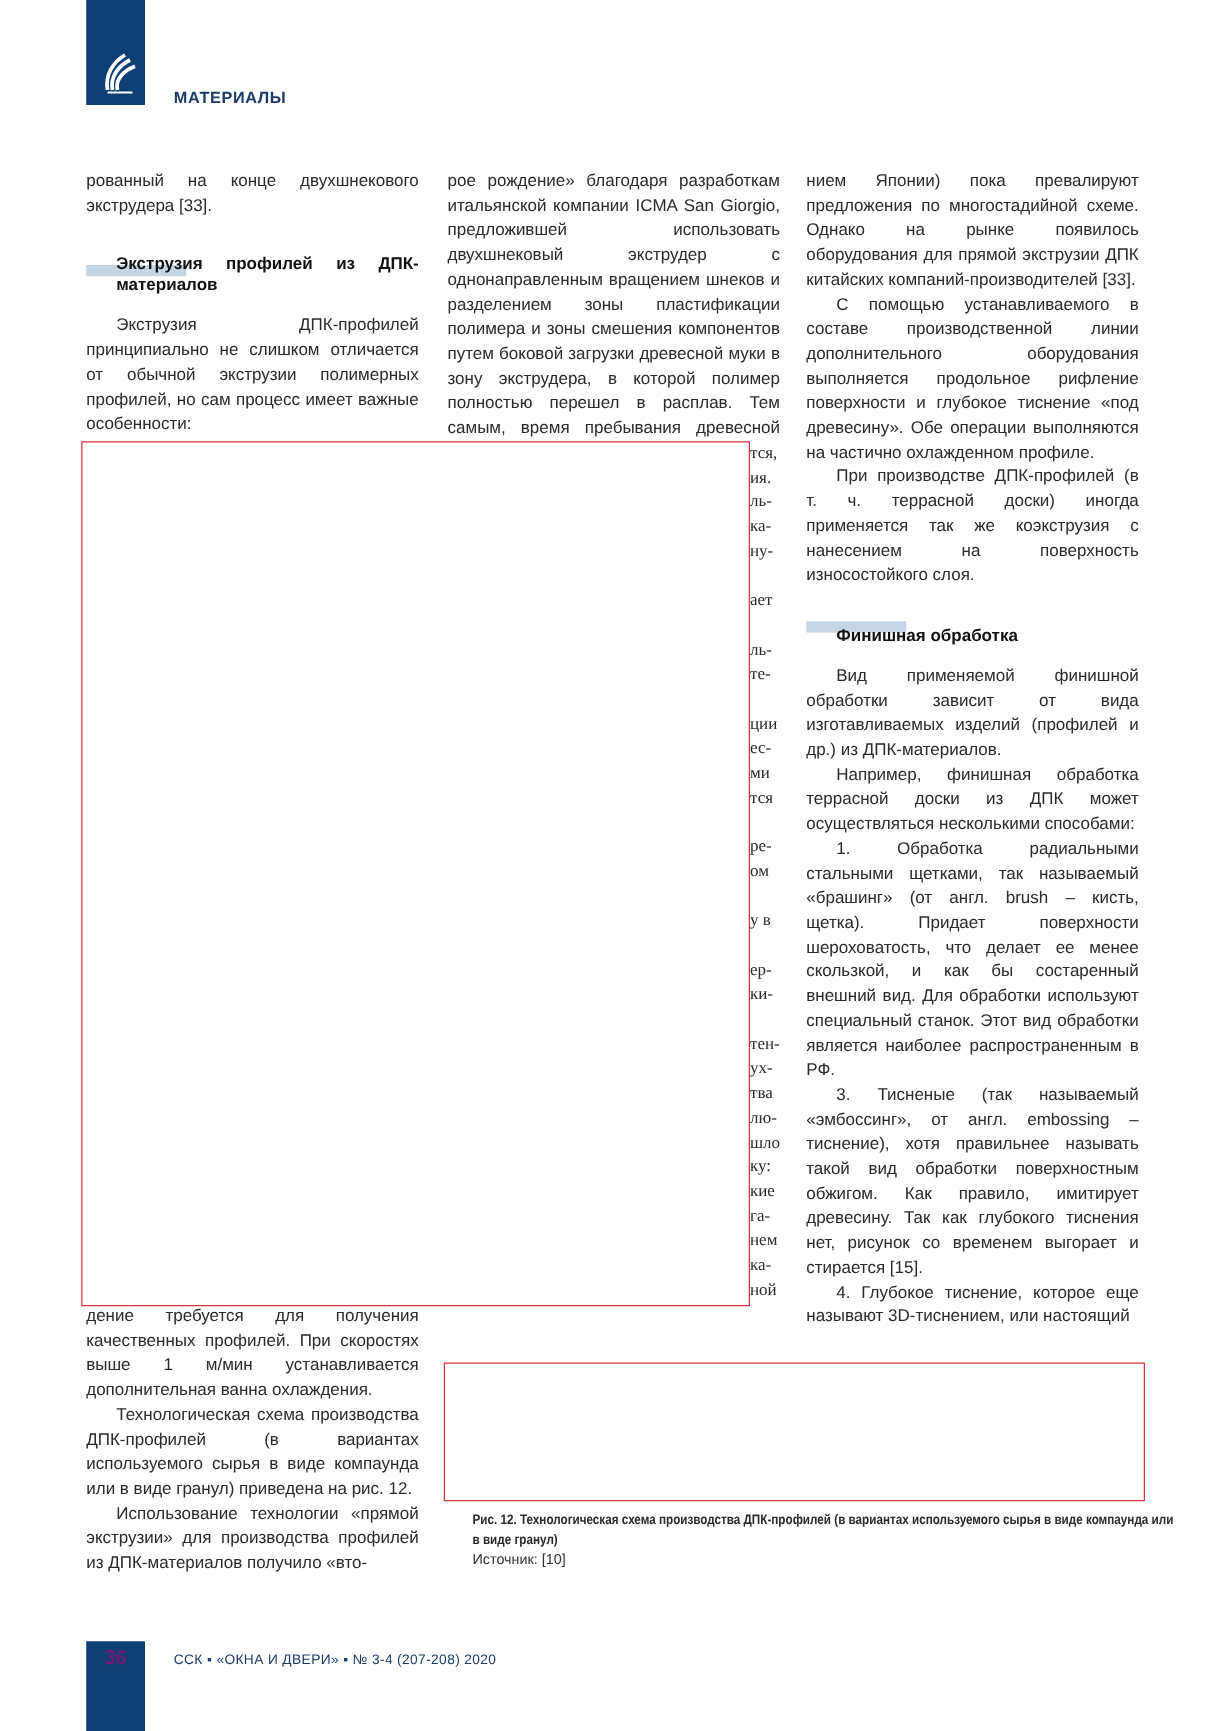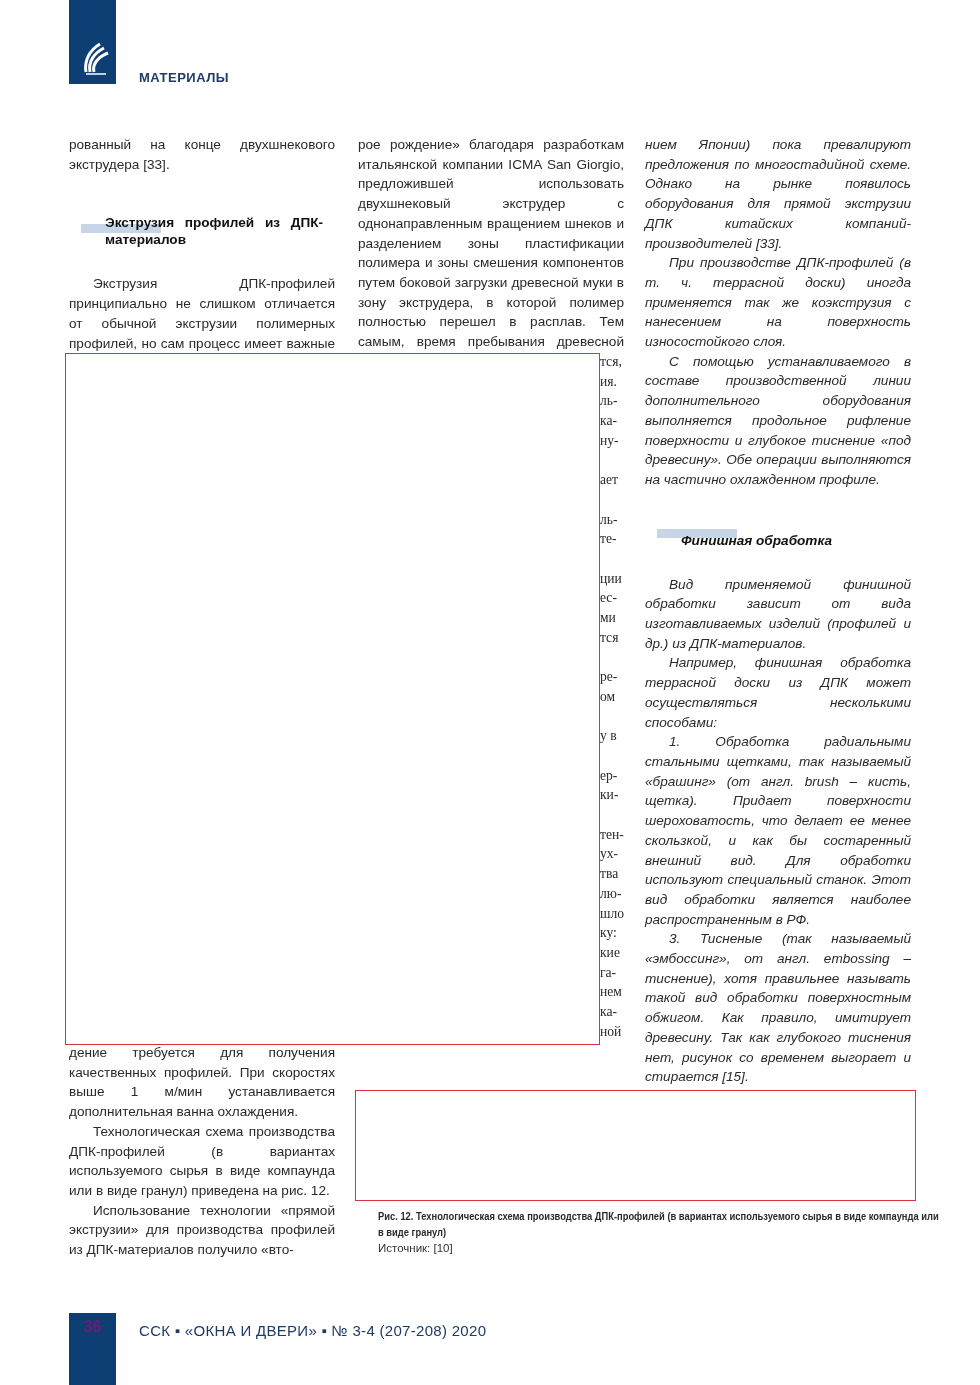--- a/index.html
+++ b/index.html
@@ -8,33 +8,33 @@
   .blue-tab { position:absolute; left:69px; width:47px; background:#0d3f74; }
   .top-tab { top:0; height:84px; }
   .logo { position:absolute; left:76px; top:38px; width:34px; height:40px; }
   .section-label { position:absolute; left:139px; top:70px; font-size:13px; font-weight:bold;
                    color:#1d3b66; letter-spacing:0.5px;text-align:right; }
   .col { position:absolute; width:266px; font-size:13.6px; line-height:19.7px; text-align:justify; }
   .col p { margin:0; }
   .col p.ind { text-indent:24px; }
   .col1 { left:69px; }
   .col2 { left:358px; }
-  .col3 { left:645px;font-style:italic; }
+  .col3 { left:645px; }
   .heading { position:relative; font-weight:bold; font-size:13.6px; line-height:17px; color:#111;
-             padding-left:24px; margin:12px; }
+             padding-left:24px; margin:0; }
   .heading .bar { position:absolute; left:0; top:10px; width:80px; height:9px; background:#c7d6e6; z-index:0; }
   .heading span.txt { position:relative; z-index:1; }
   .redbox { position:absolute; border:1.5px solid #d6323f; background:#fff; }
   .caption { position:absolute; left:378px; top:1208px; width:560px; font-size:11px; line-height:16px; }
   .caption .bold { font-weight:bold; font-family:"Liberation Sans", sans-serif; transform:scaleX(0.85); transform-origin:left; display:block; width:660px; }
   .caption .src { font-size:11.5px; color:#333;text-align:right; }
   .bottom-tab { top:1313px; height:72px; }
   .page-num { position:absolute; left:69px; top:1318px; width:47px; text-align:center; color:#701a75;
               font-weight:bold; font-size:16px; }
-  .footer-text { position:absolute; left:139px; top:1322px; font-size:15px; color:#1d3b66; letter-spacing:0.3px; }
+  .footer-text { position:absolute; left:139px; top:1322px; font-size:11px; color:#1d3b66; letter-spacing:0.3px; }
 </style>
 </head>
 <body>
 
 <div class="blue-tab top-tab"></div>
 <svg class="logo" viewBox="0 0 34 40">
   <path d="M10 34 C8 22 14 12 24 6" stroke="#fff" stroke-width="3" fill="none"></path>
   <path d="M14 34 C12 24 18 15 28 10" stroke="#fff" stroke-width="3" fill="none"></path>
   <path d="M18 34 C16 26 22 19 32 15" stroke="#fff" stroke-width="3" fill="none"></path>
   <path d="M10 36 L30 36" stroke="#fff" stroke-width="1.5"></path>
@@ -97,22 +97,22 @@
   <div>ку:</div>
   <div>кие</div>
   <div>га-</div>
   <div>нем</div>
   <div>ка-</div>
   <div>ной</div>
 </div>
 
 <div class="col col3" style="top:135px;">
   <p>нием Японии) пока превалируют предложения по многостадийной схеме. Однако на рынке появилось оборудования для прямой экструзии ДПК китайских компаний-производителей [33].</p>
+  <p class="ind">С помощью устанавливаемого в составе производственной линии дополнительного оборудования выполняется продольное рифление поверхности и глубокое тиснение «под древесину». Обе операции выполняются на частично охлажденном профиле.</p>
   <p class="ind">При производстве ДПК-профилей (в т. ч. террасной доски) иногда применяется так же коэкструзия с нанесением на поверхность износостойкого слоя.</p>
-  <p class="ind">С помощью устанавливаемого в составе производственной линии дополнительного оборудования выполняется продольное рифление поверхности и глубокое тиснение «под древесину». Обе операции выполняются на частично охлажденном профиле.</p>
   <div style="height:30px;"></div>
   <div class="heading">
     <span class="bar" style="top:-3px;"></span>
     <span class="txt">Финишная обработка</span>
   </div>
   <div style="height:14px;"></div>
   <p class="ind">Вид применяемой финишной обработки зависит от вида изготавливаемых изделий (профилей и др.) из ДПК-материалов.</p>
   <p class="ind">Например, финишная обработка террасной доски из ДПК может осуществляться несколькими способами:</p>
   <p class="ind">1. Обработка радиальными стальными щетками, так называемый «брашинг» (от англ. brush – кисть, щетка). Придает поверхности шероховатость, что делает ее менее скользкой, и как бы состаренный внешний вид. Для обработки используют специальный станок. Этот вид обработки является наиболее распространенным в РФ.</p>
   <p class="ind">3. Тисненые (так называемый «эмбоссинг», от англ. embossing – тиснение), хотя правильнее называть такой вид обработки поверхностным обжигом. Как правило, имитирует древесину. Так как глубокого тиснения нет, рисунок со временем выгорает и стирается [15].</p>

